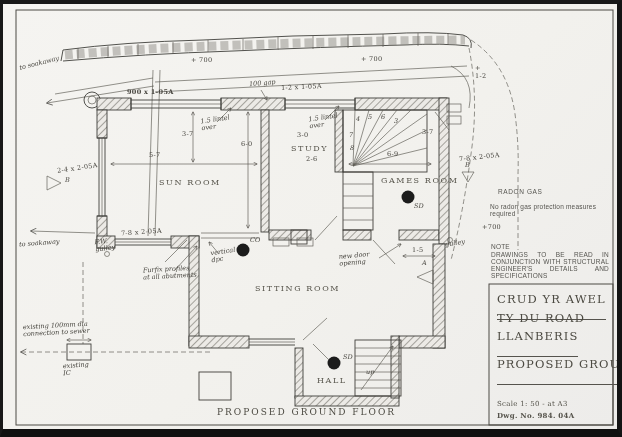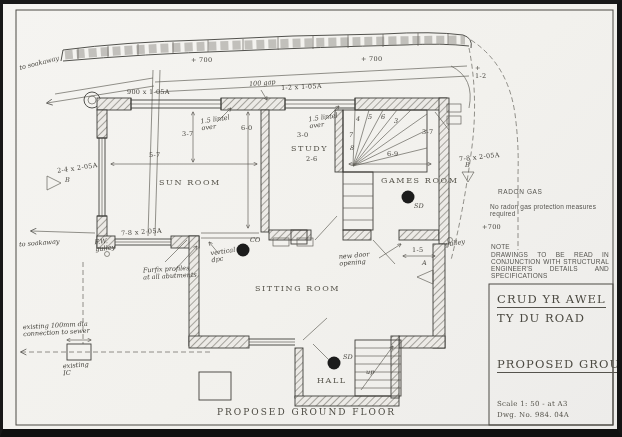--- a/index.html
+++ b/index.html
@@ -16,21 +16,21 @@
   .dash{stroke-dasharray:5 3;}
   .wall{fill:url(#hat);stroke:#3f3e3a;stroke-width:.9;}
   .frame{fill:none;stroke:#4c4a45;stroke-width:1;}
   .lbl{position:absolute;color:#47453f;white-space:nowrap;}
   .hand{font-style:italic;font-size:6.5px;line-height:1.12;white-space:normal;}
   .dim{font-size:6.5px;letter-spacing:.3px;}
   .room{font-size:8px;letter-spacing:1.6px;color:#56544b;}
   .typed{font-family:"Liberation Sans",sans-serif;font-size:6.5px;color:#55544f;letter-spacing:.2px;white-space:normal;}
   .tb{font-size:11.5px;letter-spacing:1.1px;color:#4c4a42;}
   .tbs{font-size:7px;letter-spacing:.3px;color:#55534b;}
-  .ul{border-bottom:.8px solid #55534d;padding-bottom:1px;}
+  .ul{border-bottom:.8px solid #55534d;padding-bottom:13px;}
   .cap{font-size:9px;letter-spacing:2px;color:#4c4a42;}
   .blk{white-space:normal;}
 </style>
 </head>
 <body>
 
 <div id="page">
 
   <svg width="622" height="437" viewBox="0 0 622 437">
     <defs>
@@ -234,31 +234,31 @@
   </svg>
 
   <span class="lbl room" style="left:156px;top:174px;">SUN ROOM</span>
   <span class="lbl room" style="left:288px;top:140px;">STUDY</span>
   <span class="lbl room" style="left:378px;top:172px;">GAMES ROOM</span>
   <span class="lbl room" style="left:252px;top:280px;">SITTING ROOM</span>
   <span class="lbl room" style="left:314px;top:372px;">HALL</span>
 
   <span class="lbl dim" style="left:146px;top:147px;">5-7</span>
   <span class="lbl dim" style="left:179px;top:126px;">3-7</span>
-  <span class="lbl dim" style="left:238px;top:120px;">6-0</span>
+  <span class="lbl dim" style="left:238px;top:136px;">6-0</span>
   <span class="lbl dim" style="left:294px;top:127px;">3-0</span>
   <span class="lbl dim" style="left:303px;top:151px;">2-6</span>
   <span class="lbl dim" style="left:419px;top:124px;">3-7</span>
   <span class="lbl dim" style="left:384px;top:146px;">6-9</span>
   <span class="lbl dim" style="left:409px;top:242px;">1-5</span>
   <span class="lbl dim" style="left:188px;top:52px;">+ 700</span>
   <span class="lbl dim" style="left:358px;top:51px;">+ 700</span>
   <span class="lbl dim blk" style="left:472px;top:60px;width:14px;">+ 1-2</span>
 
-  <span class="lbl dim" style="left:124px;top:84px;">900 x 1-05A</span>
+  <span class="lbl dim" style="left:124px;top:84px;font-weight:bold;">900 x 1-05A</span>
   <span class="lbl dim" style="left:278px;top:79px;transform:rotate(-3deg);">1-2 x 1-05A</span>
   <span class="lbl dim" style="left:54px;top:160px;transform:rotate(-8deg);">2-4 x 2-05A</span>
   <span class="lbl dim" style="left:118px;top:224px;transform:rotate(-4deg);">7-8 x 2-05A</span>
   <span class="lbl dim" style="left:456px;top:149px;transform:rotate(-6deg);">7-8 x 2-05A</span>
 
   <span class="lbl hand" style="left:16px;top:56px;transform:rotate(-14deg);">to soakaway</span>
   <span class="lbl hand" style="left:16px;top:236px;transform:rotate(-4deg);">to soakaway</span>
   <span class="lbl hand blk" style="left:198px;top:112px;width:34px;transform:rotate(-8deg);">1.5 lintel over</span>
   <span class="lbl hand blk" style="left:306px;top:110px;width:34px;transform:rotate(-8deg);">1.5 lintel over</span>
   <span class="lbl hand" style="left:246px;top:76px;transform:rotate(-5deg);">100 gap</span>
@@ -289,17 +289,18 @@
   <span class="lbl typed" style="left:495px;top:184px;letter-spacing:.6px;">RADON GAS</span>
   <span class="lbl typed blk" style="left:487px;top:199px;width:126px;">No radon gas protection measures required</span>
   <span class="lbl dim" style="left:479px;top:219px;">+700</span>
   <span class="lbl typed" style="left:488px;top:239px;">NOTE</span>
   <span class="lbl typed blk" style="left:488px;top:247px;width:118px;text-align:justify;">DRAWINGS TO BE READ IN CONJUNCTION WITH STRUCTURAL ENGINEER'S DETAILS AND SPECIFICATIONS</span>
 
   <span class="lbl cap" style="left:214px;top:403px;">PROPOSED GROUND FLOOR</span>
 
   <span class="lbl tb ul" style="left:494px;top:288px;">CRUD YR AWEL</span>
   <span class="lbl tb" style="left:494px;top:307px;">TY DU ROAD</span>
+  <span class="lbl tb ul" style="left:494px;top:325px;">LLANBERIS</span>
   <span class="lbl tb ul" style="left:494px;top:353px;">PROPOSED GROUND</span>
   <span class="lbl tbs" style="left:494px;top:396px;">Scale 1: 50 - at A3</span>
-  <span class="lbl tbs" style="left:494px;top:407px;">Dwg. No. 984. 04A</span>
+  <span class="lbl tbs" style="left:494px;top:407px;font-weight:bold;">Dwg. No. 984. 04A</span>
 
 </div>
 
 </body></html>

